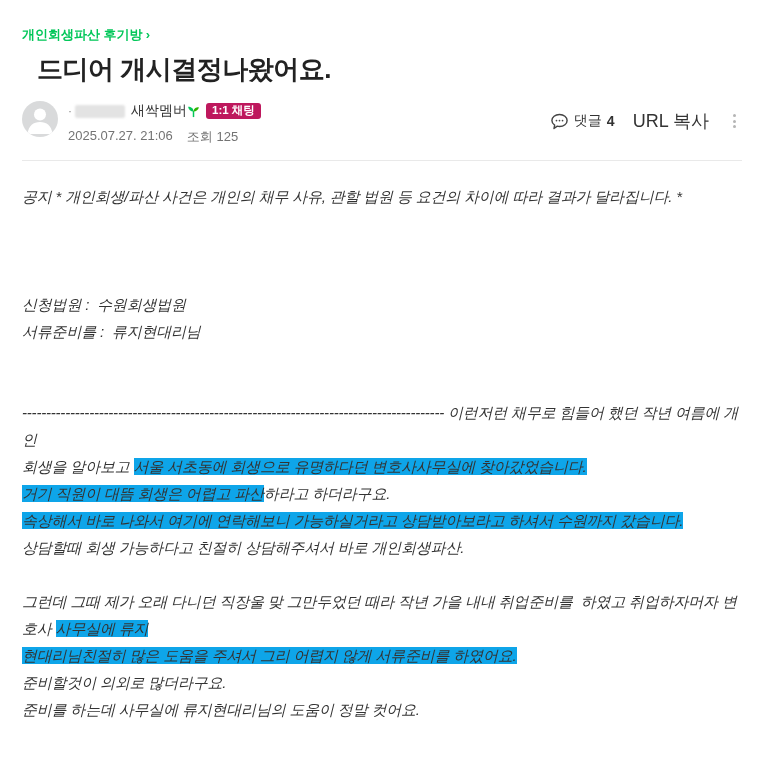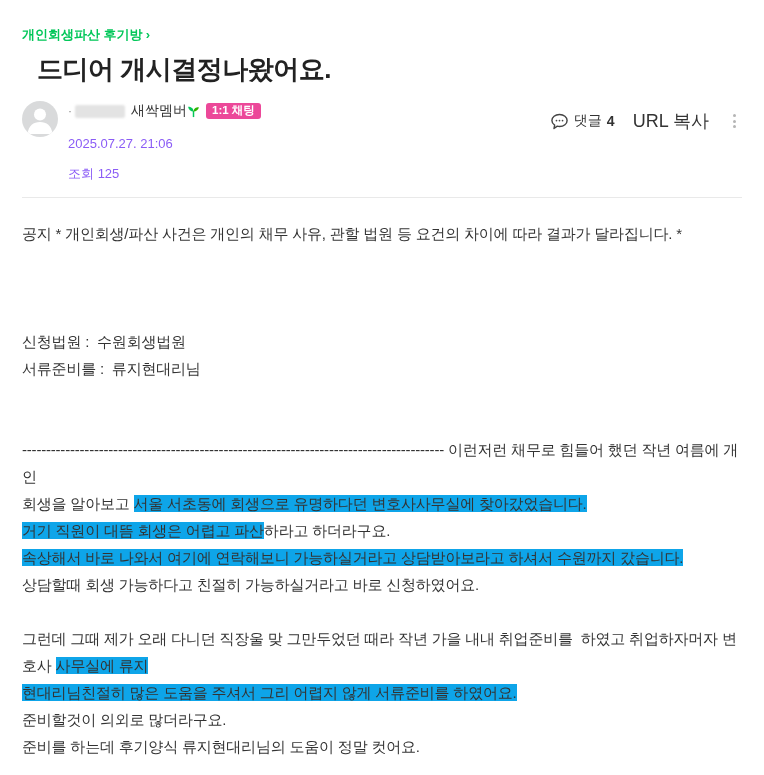--- a/index.html
+++ b/index.html
@@ -24,38 +24,38 @@
     width:36px; height:36px; border-radius:50%; background:#d9dadb;
     overflow:hidden; flex:0 0 36px; position:relative;
   }
   .author-meta { margin-left:10px; padding-top:1px; }
   .name-line { display:flex; align-items:center; font-size:14px; color:#333; height:18px; }
   .name-dot { color:#888; margin-right:3px; font-size:12px; }
   .name-blur { width:50px; height:13px; background:#e3e3e3; border-radius:2px; filter:blur(1px); margin-right:6px; }
   .member-grade { color:#333; }
   .sprout { width:13px; height:13px; margin-right:6px; }
   .chat-badge {
-    background:#ec4899; color:#fff; font-size:11.5px; font-weight:bold;
+    background:#be185d; color:#fff; font-size:11.5px; font-weight:bold;
     border-radius:3px; padding:2px 6px 3px 6px; cursor:pointer; line-height:1;
   }
-  .date-line { margin-top:16px; font-size:13px; color:#8b5cf6; display:flex; gap:14px;flex-direction:column; }
+  .date-line { margin-top:8px; font-size:13px; color:#737373; display:flex; gap:14px; }
 
   
   .header-actions { position:absolute; right:0; top:8px; display:flex; align-items:center; gap:18px; }
   .comments-btn { display:flex; align-items:center; gap:5px; font-size:14px; color:#333; cursor:pointer; }
   .comments-btn b { font-weight:bold; }
   .copy-url-btn { font-size:18px; color:#333; cursor:pointer; }
   .more-btn { display:flex; flex-direction:column; gap:2.5px; padding:2px 6px; cursor:pointer; }
   .more-btn i { width:3px; height:3px; border-radius:50%; background:#b5b5b5; display:block; }
 
   .divider { border:none; border-top:1px solid #e9e9e9; margin:14px -0px 0 0; }
 
   
   .content { margin-top:22px; font-size:15px; line-height:27px; color:#333; }
-  .content .line { white-space:pre-wrap; min-height:27px; letter-spacing:-0.2px; }
+  .content .line { white-space:pre-wrap; min-height:27px; letter-spacing:-0.2px;font-style:italic; }
   .content .hl { background:#0ea5e9; }
 </style>
 </head>
 <body>
 
 <div class="page">
 
   <div class="breadcrumb">
     <span>개인회생파산 후기방</span><span class="arrow">›</span>
   </div>
@@ -116,21 +116,21 @@
       <div class="line"></div>
       <div class="line"></div>
       <div class="line"><span>신청법원 :  수원회생법원</span></div>
       <div class="line"><span>서류준비를 :  류지현대리님</span></div>
       <div class="line"></div>
       <div class="line"></div>
       <div class="line"><span>---------------------------------------------------------------------------------------- 이런저런 채무로 힘들어 했던 작년 여름에 개인</span></div>
       <div class="line"><span>회생을 알아보고 </span><span class="hl">서울 서초동에 회생으로 유명하다던 변호사사무실에 찾아갔었습니다.</span></div>
       <div class="line"><span class="hl">거기 직원이 대뜸 회생은 어렵고 파산</span><span>하라고 하더라구요.</span></div>
       <div class="line"><span class="hl">속상해서 바로 나와서 여기에 연락해보니 가능하실거라고 상담받아보라고 하셔서 수원까지 갔습니다.</span></div>
-      <div class="line"><span>상담할때 회생 가능하다고 친절히 가능하실거라고 바로 신청하였어요.</span></div>
+      <div class="line"><span>상담할때 회생 가능하다고 친절히 상담해주셔서 바로 개인회생파산.</span></div>
       <div class="line"></div>
       <div class="line"><span>그런데 그때 제가 오래 다니던 직장울 맞 그만두었던 때라 작년 가을 내내 취업준비를  하였고 취업하자머자 변호사 </span><span class="hl">사무실에 류지</span></div>
       <div class="line"><span class="hl">현대리님친절히 많은 도움을 주셔서 그리 어렵지 않게 서류준비를 하였어요.</span></div>
       <div class="line"><span>준비할것이 의외로 많더라구요.</span></div>
-      <div class="line"><span>준비를 하는데 후기양식 류지현대리님의 도움이 정말 컷어요.</span></div>
+      <div class="line"><span>준비를 하는데 사무실에 류지현대리님의 도움이 정말 컷어요.</span></div>
     </div>
 
 </div>
 
 </body></html>

